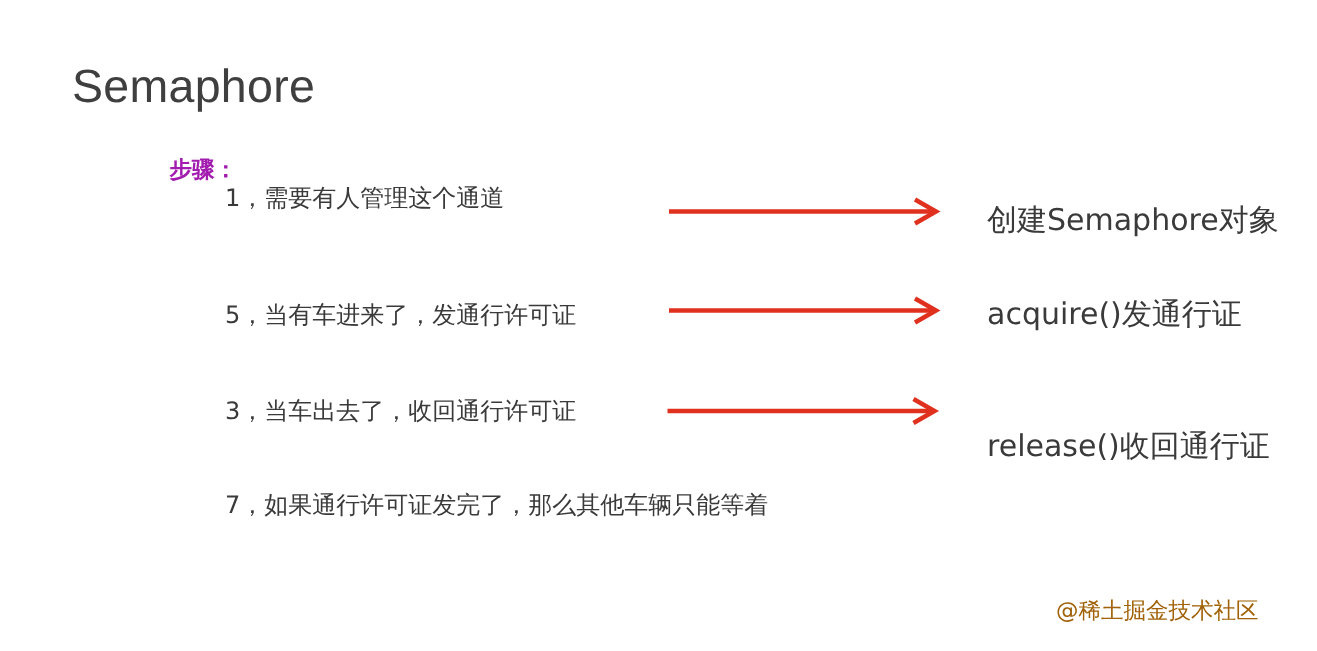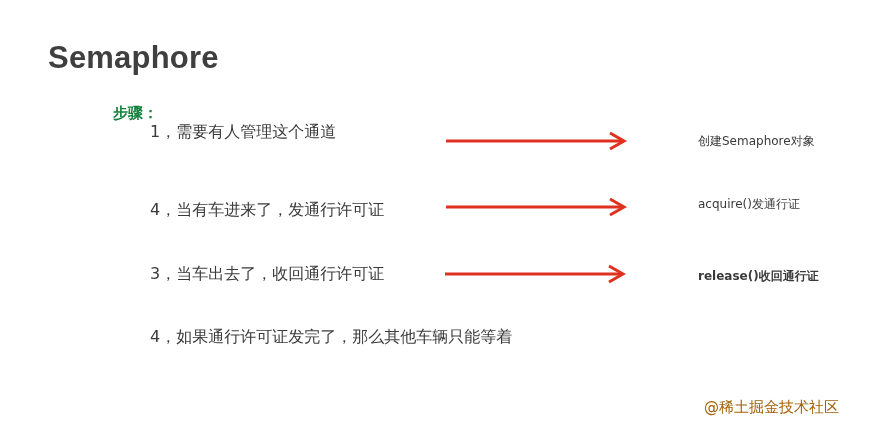--- a/index.html
+++ b/index.html
@@ -5,57 +5,57 @@
     html, body { margin: 0; padding: 0; }
     body {
       width: 878px; height: 434px; position: relative; overflow: hidden;
       background: #ffffff;
       font-family: "DejaVu Sans", "Liberation Sans", sans-serif;
       color: #404040;
     }
     .title {
       position: absolute; left: 48px; top: 40px;
       font-family: "Liberation Sans", "DejaVu Sans", sans-serif;
-      font-weight: bold; font-size: 31px; color: #3f3f3f; letter-spacing: 0.2px;
+      font-weight: normal; font-size: 31px; color: #3f3f3f; letter-spacing: 0.2px;
     }
     .steps-label {
       position: absolute; left: 113px; top: 104px;
-      font-weight: bold; font-size: 15px; color: #15803d;
+      font-weight: bold; font-size: 15px; color: #a21caf;
     }
     .step {
       position: absolute; left: 150px;
       font-size: 16px; color: #3a3a3a; white-space: nowrap;
     }
     .s1 { top: 122px; }
     .s2 { top: 200px; }
     .s3 { top: 264px; text-align: center; }
     .s4 { top: 327px; }
     .result {
       position: absolute; left: 658px;
-      font-size: 12px; color: #3a3a3a; white-space: nowrap; margin-left: 40px;
+      font-size: 20px; color: #3a3a3a; white-space: nowrap;
     }
     .r1 { top: 133px; }
     .r2 { top: 196px; }
-    .r3 { top: 268px; font-weight: bold; }
+    .r3 { top: 284px; }
     svg.arrows { position: absolute; left: 0; top: 0; }
     .watermark {
       position: absolute; left: 704px; top: 398px;
       font-size: 15px; color: #a16207; white-space: nowrap;
     }
   </style>
 </head>
 <body>
 
 <div class="title">Semaphore</div>
 <div class="steps-label">步骤：</div>
 
 <div class="step s1">1，需要有人管理这个通道</div>
-<div class="step s2">4，当有车进来了，发通行许可证</div>
+<div class="step s2">5，当有车进来了，发通行许可证</div>
 <div class="step s3">3，当车出去了，收回通行许可证</div>
-<div class="step s4">4，如果通行许可证发完了，那么其他车辆只能等着</div>
+<div class="step s4">7，如果通行许可证发完了，那么其他车辆只能等着</div>
 
 <svg class="arrows" width="878" height="434">
   <g class="arrow">
     <line x1="446" y1="141" x2="622" y2="141" stroke-width="3" stroke="#e0301e"></line>
     <polyline points="610,133 624,141 610,149" fill="none" stroke-width="3" stroke-linejoin="miter" stroke="#e0301e"></polyline>
   </g>
   <g class="arrow">
     <line x1="446" y1="207" x2="622" y2="207" stroke-width="3" stroke="#e0301e"></line>
     <polyline points="610,199 624,207 610,215" fill="none" stroke-width="3" stroke="#e0301e"></polyline>
   </g>

